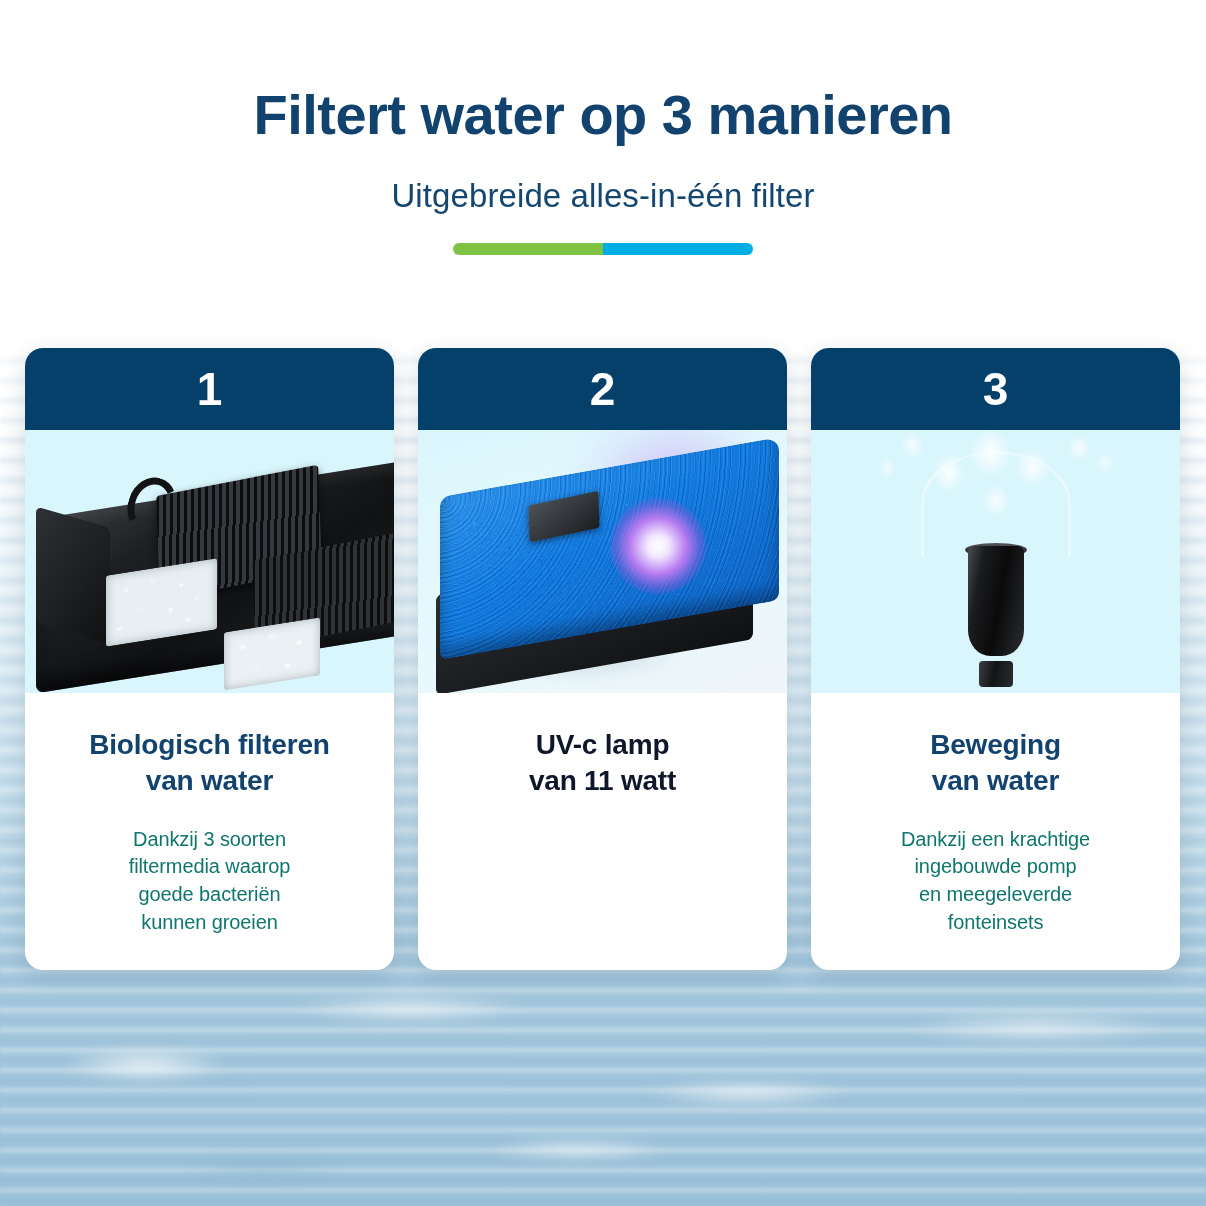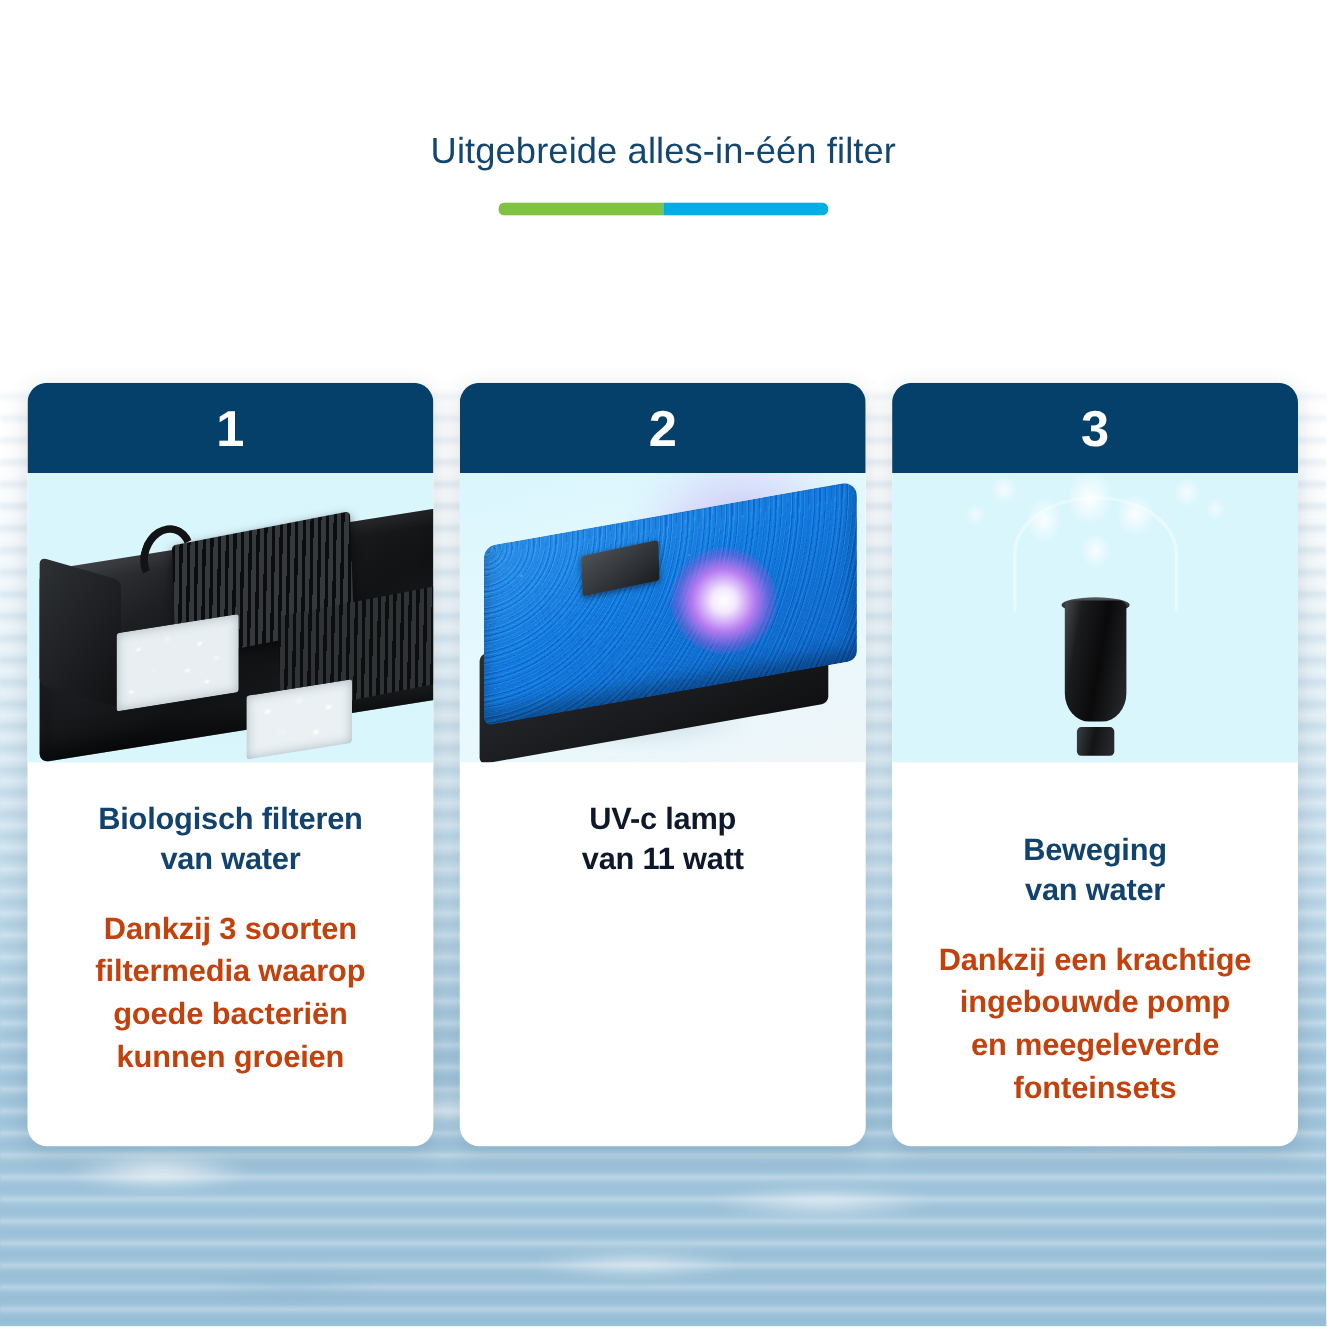--- a/index.html
+++ b/index.html
@@ -277,36 +277,37 @@
     text-align:center;
     flex:1 1 auto;
   }
   .card-title {
     font-size:28px; font-weight:bold; color:#12436E;
     line-height:1.30; letter-spacing:-.2px;
     white-space:pre-line;
   }
   .card-desc {
     margin-top:26px;
-    font-size:28px; font-weight:700; color:#c2410c;
+    font-size:20px; font-weight:400; color:#0f766e;
     line-height:1.38; letter-spacing:-.1px;
     white-space:pre-line;
   }
 </style>
 </head>
 <body>
 
 <div id="page">
 
   <div class="water-base"></div>
   <div class="water-bands"></div>
   <div class="water-blobs"></div>
   <div class="top-fade"></div>
 
   <div class="header">
+    <div class="title" style="color: rgb(18, 67, 110);">Filtert water op 3 manieren</div>
     <div class="subtitle">Uitgebreide alles-in-één filter</div>
 
     <div class="divider-wrap">
       <div class="divider">
         <span class="half" id="div-green" style="background: rgb(128, 194, 65);"></span>
         <span class="half" id="div-blue" style="background: rgb(0, 174, 230);"></span>
       </div>
     </div>
   </div>
 
@@ -361,21 +362,21 @@
         <span class="card-number">3</span>
       </div>
       <div class="card-photo photo-3">
         <div class="p3-spray"></div>
         <div class="p3-spray-lines"></div>
         <div class="p3-rim"></div>
         <div class="p3-nozzle"></div>
         <div class="p3-foot"></div>
       </div>
       <div class="card-body">
-        <div class="card-title" style="color: rgb(18, 67, 110); margin-top: 28px;">Beweging
+        <div class="card-title" style="color: rgb(18, 67, 110);">Beweging
 van water</div>
         <div class="card-desc">Dankzij een krachtige
 ingebouwde pomp
 en meegeleverde
 fonteinsets</div>
       </div>
     </div>
 
   </div>
 </div>

